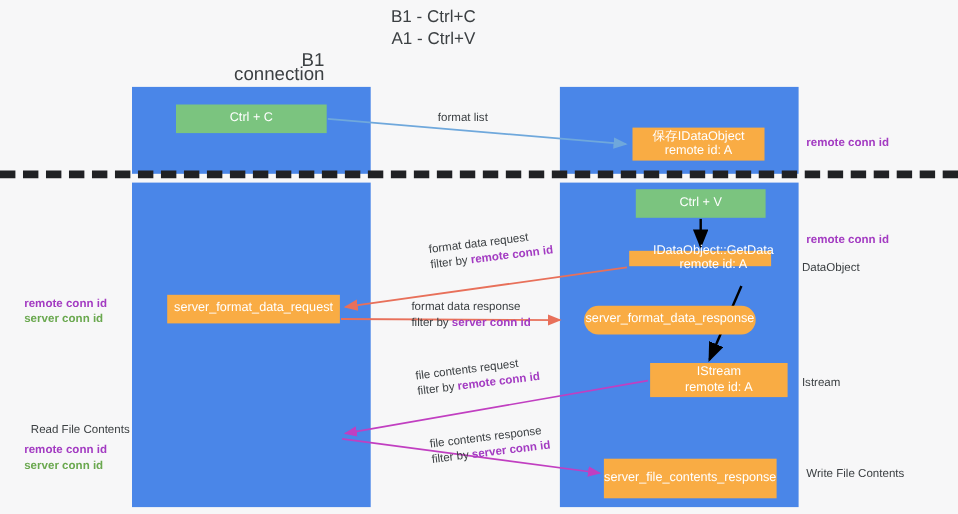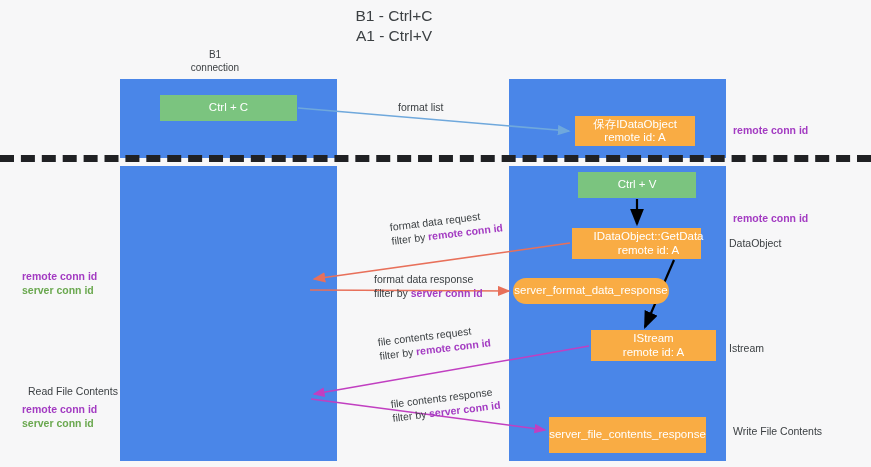--- a/index.html
+++ b/index.html
@@ -16,21 +16,21 @@
 
   
   #title{
     left:0;top:6px;width:788px;text-align:center;
     font-size:15.5px;line-height:20px;color:#3c4043;
     white-space:pre-line;
   }
 
   
   .col-head{
-    text-align:center;font-size:10px;line-height:13px;color:#3c4043;
+    text-align:right;font-size:17px;line-height:13px;color:#3c4043;
     white-space:pre-line;
   }
   #head-b1{left:135px;top:48px;width:160px;}
   #head-a1{left:545px;top:48px;width:160px;}
 
   
   .lane{background:#4a86e8;}
   #lane-b1-top{left:120px;top:79px;width:217px;height:79px;}
   #lane-a1-top{left:509px;top:79px;width:217px;height:79px;}
   #lane-b1-bot{left:120px;top:166px;width:217px;height:295px;}
@@ -51,23 +51,23 @@
     font-size:11.5px;line-height:13.5px;
     white-space:pre-line;
     padding:2px 4px;
   }
   .green{background:#7bc47f;}
   .orange{background:#f9ac44;}
 
   #n-ctrlc{left:160px;top:95px;width:137px;height:26px;}
   #n-saveobj{left:575px;top:116px;width:120px;height:30px;}
   #n-ctrlv{left:578px;top:172px;width:118px;height:26px;}
-  #n-getdata{left:572px;top:228px;width:129px;height:31px;padding-left:28px;}
+  #n-getdata{left:572px;top:228px;width:129px;height:14px;padding-left:28px;}
   #n-srv-fmt-req{left:152px;top:268px;width:157px;height:26px;}
-  #n-srv-fmt-res{left:513px;top:278px;width:156px;height:26px;border-radius:13px;}
+  #n-srv-fmt-res{left:531px;top:278px;width:156px;height:26px;border-radius:13px;}
   #n-istream{left:591px;top:330px;width:125px;height:31px;}
   #n-srv-file-req{left:152px;top:384px;width:157px;height:26px;}
   #n-srv-file-res{left:549px;top:417px;width:157px;height:36px;}
 
   
   #arrows{left:0;top:0;width:871px;height:467px;pointer-events:none;}
 
   
   .edge-label{
     font-size:10.5px;line-height:14px;color:#3c4043;
@@ -161,20 +161,21 @@
       <line x1="311" y1="399" x2="545" y2="430" stroke="#c13fc1" stroke-width="1.5" marker-end="url(#ah-mag)"></line>
     </g>
   </svg>
 
   <div class="abs node green" id="n-ctrlc">Ctrl + C</div>
   <div class="abs node orange" id="n-saveobj">保存IDataObject
 remote id: A</div>
   <div class="abs node green" id="n-ctrlv">Ctrl + V</div>
   <div class="abs node orange" id="n-getdata">IDataObject::GetData
 remote id: A</div>
+  <div class="abs node orange" id="n-srv-fmt-req">server_format_data_request</div>
   <div class="abs node orange" id="n-srv-fmt-res">server_format_data_response</div>
   <div class="abs node orange" id="n-istream">IStream
 remote id: A</div>
   <div class="abs node orange" id="n-srv-file-res">server_file_contents_response</div>
 
   <div class="abs edge-label" id="lbl-format-list">
     <span>format list</span>
   </div>
 
   <div class="abs edge-label" id="lbl-fmt-req">

